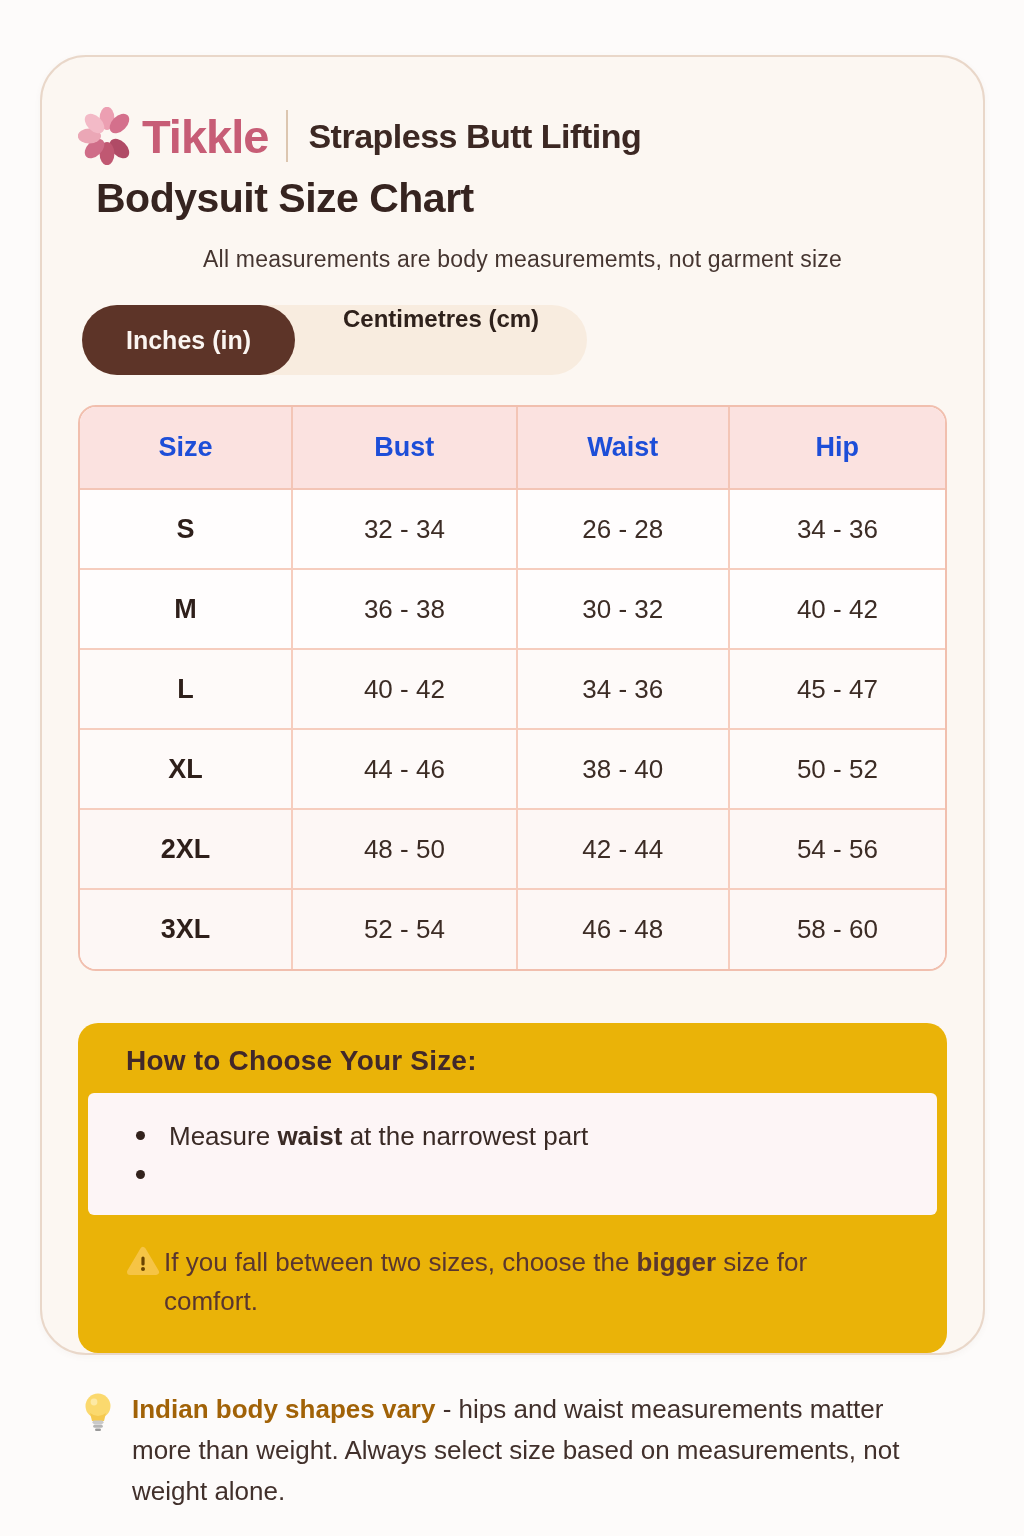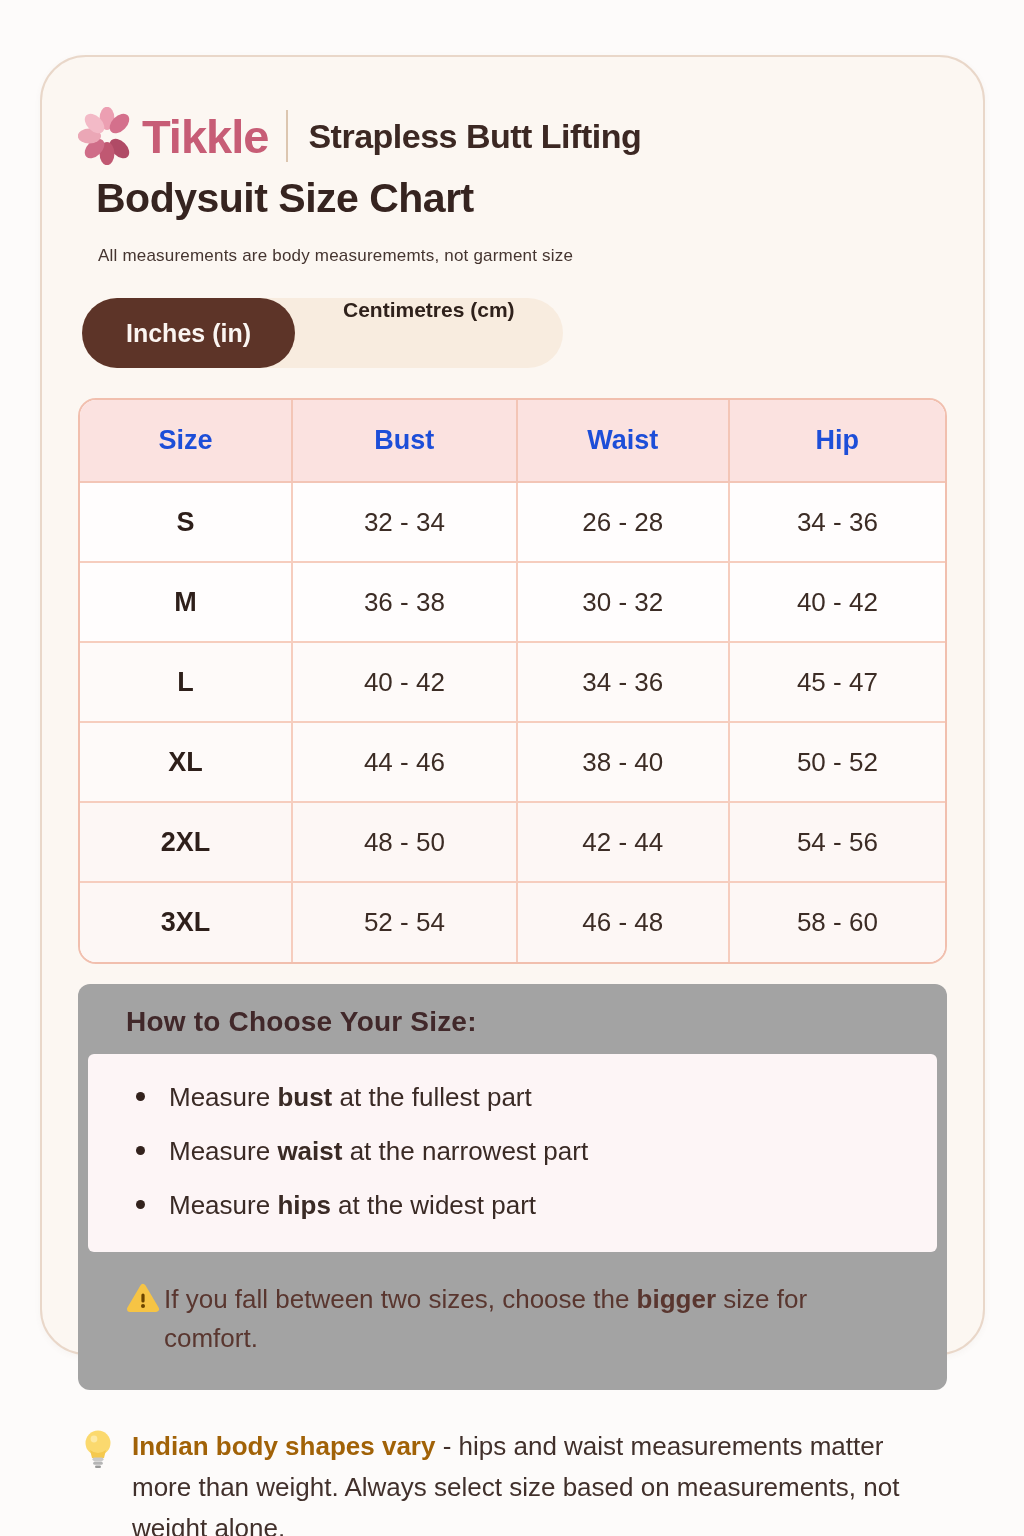--- a/index.html
+++ b/index.html
@@ -26,31 +26,31 @@
   .brand-name {
     font-size:47px; font-weight:700; letter-spacing:-1px;
     color:#c75d76; margin-right:18px;
   }
   .brand-divider { width:2px; height:52px; background:#dcc6b0; margin-right:20px; }
   .title-line1 { font-size:34px; font-weight:700; color:#3c2823; letter-spacing:-.5px; }
   .title-line2 {
     font-size:41px; font-weight:700; color:#362420;
     letter-spacing:-.5px; margin:10px 0 0 18px;
   }
-  .subtitle { font-size:17px; color:#453530; margin:24px 0 0 20px; letter-spacing:.2px; }
+  .subtitle { font-size:23px; color:#453530; margin:24px 0 0 20px; letter-spacing:.2px;text-align:center; }
   
   .toggle { display:inline-flex; align-items:flex-start; margin:32px 0 0 4px;
     background:#f8ecdf; border-radius:36px; height:70px; }
   .toggle-active {
     height:70px; display:flex; align-items:center; padding:0 44px;
     background:#5d3428; border-radius:36px; color:#fbf5f1;
     font-size:25px; font-weight:600; cursor:pointer;
   }
   .toggle-inactive {
-    padding:0 48px; color:#2f211b; font-size:21px; font-weight:600; cursor:pointer;
+    padding:0 48px; color:#2f211b; font-size:24px; font-weight:600; cursor:pointer;
   }
   
   .table-wrap {
     margin-top:30px;
     border:2px solid #f1bfae; border-radius:18px; overflow:hidden;
     background:#fffdfd;
   }
   table { width:100%; border-collapse:collapse; }
   th {
     background:#fbe2e0; height:82px; font-size:27px; font-weight:700;
@@ -62,21 +62,21 @@
   }
   td.c-size { font-weight:700; font-size:27px; color:#2e1f1a; }
   tr:nth-child(n+3) td { background:#fefaf9; }
   tr:nth-child(n+5) td { background:#fdf7f5; }
   th:first-child, td:first-child { border-left:none; }
   th:last-child, td:last-child { border-right:none; }
   thead tr th { border-top:none; }
   tbody tr:last-child td { border-bottom:none; }
   col.w1{width:24.5%} col.w2{width:26%} col.w3{width:24.5%} col.w4{width:25%}
   
-  .howto { margin-top:20px; background:#a3a3a3; border-radius:12px; overflow:hidden; }
+  .howto { margin-top:52px; background:#eab308; border-radius:20px; overflow:hidden; }
   .howto-head { padding:22px 48px 16px 48px; font-size:28px; font-weight:700;
     color:#41282a; letter-spacing:.2px; }
   .howto-body { margin:0 10px; background:#fdf5f6; border-radius:6px;
     padding:28px 48px 8px 48px; }
   .howto-body ul { list-style:none; }
   .howto-body li { display:flex; align-items:baseline; margin-bottom:23px;
     font-size:26px; color:#3a2a25; }
   .bullet-dot { width:9px; height:9px; border-radius:50%; background:#33221d;
     margin-right:24px; flex:0 0 auto; position:relative; top:-5px; }
   .howto-warning { display:flex; align-items:flex-start; gap:4px;
@@ -178,29 +178,24 @@
     </table>
   </div>
 
   
   <div class="howto">
     <div class="howto-head">How to Choose Your Size:</div>
     <div class="howto-body">
       <ul>
         <li>
           <span class="bullet-dot"></span>
-          <span><span>Measure </span><b>bust</b><span> at the fullest part</span></span>
-        </li>
-        <li>
-          <span class="bullet-dot"></span>
           <span><span>Measure </span><b>waist</b><span> at the narrowest part</span></span>
         </li>
         <li>
           <span class="bullet-dot"></span>
-          <span><span>Measure </span><b>hips</b><span> at the widest part</span></span>
         </li>
       </ul>
     </div>
     <div class="howto-warning">
       <svg class="warn-icon" width="34" height="32" viewBox="0 0 34 32">
         <path d="M17 4 L30 26 L4 26 Z" fill="#f6c445" stroke="#f6c445" stroke-width="6" stroke-linejoin="round"></path>
         <rect x="15.4" y="10.5" width="3.2" height="9" rx="1.6" fill="#6b4400"></rect>
         <circle cx="17" cy="23" r="2" fill="#6b4400"></circle>
       </svg>
       <span><span>If you fall between two sizes, choose the </span><b>bigger</b><span> size for comfort.</span></span>

